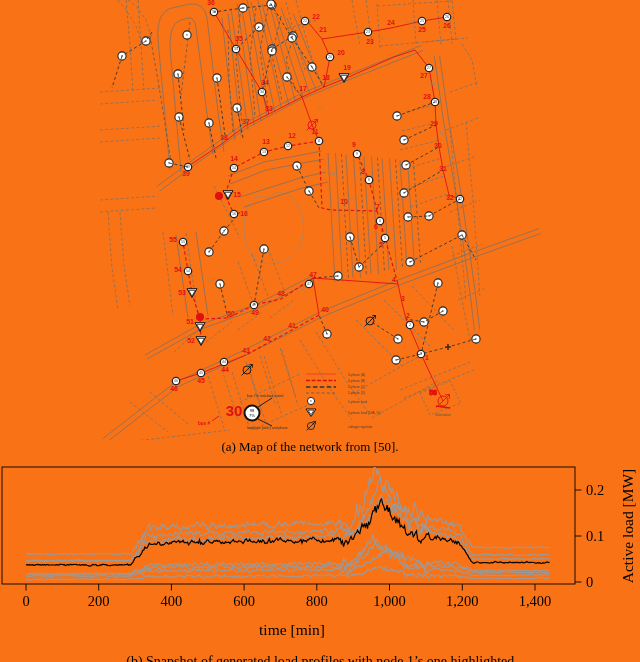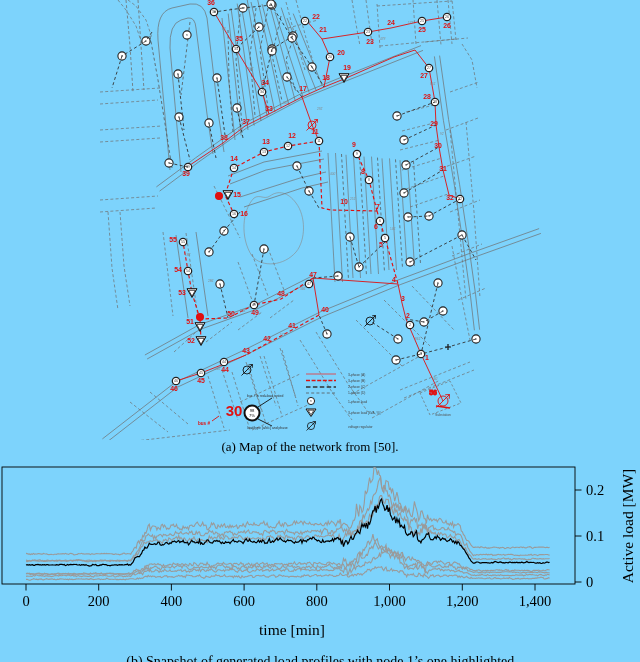--- a/index.html
+++ b/index.html
@@ -1,14 +1,14 @@
 <!DOCTYPE html>
 <html><head><meta charset="utf-8"><style>
 html,body{margin:0;padding:0;background:#fff;}
-#fig{position:relative;width:640px;height:662px;overflow:hidden;background:#7dd3fc;}
+#fig{position:relative;width:640px;height:662px;overflow:hidden;background:#f97316;}
 .cap{position:absolute;width:640px;text-align:center;
  font-family:"Liberation Serif",serif;font-size:13.5px;color:#000;}
 </style></head><body>
 <div id="fig">
 
 <svg width="640" height="440" viewBox="0 0 640 440" style="position:absolute;top:0;left:0">
 
 <g stroke="#6e6e6e" fill="none" stroke-width="0.7">
         <polyline points="156.4,186.9 195.5,157.9 243.6,123.8 300.9,93.7 343.0,76.6 421.0,45.6"></polyline>
         <polyline points="159.6,191.1 198.5,162.1 246.4,128.2 303.1,98.3 345.0,81.4 423.0,50.4"></polyline>

